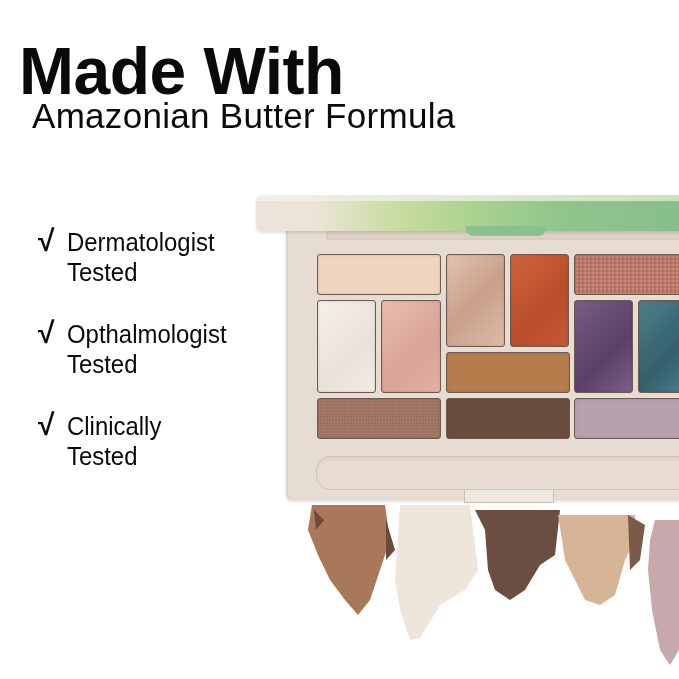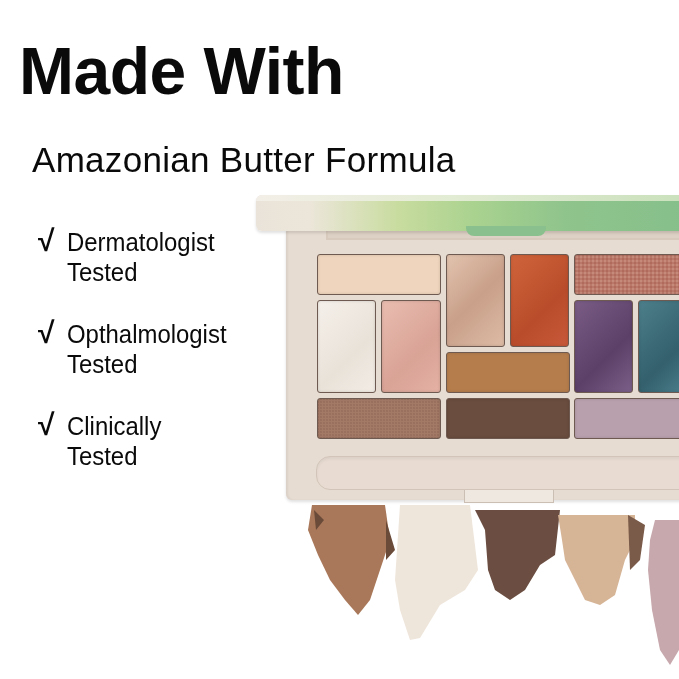--- a/index.html
+++ b/index.html
@@ -1,18 +1,18 @@
 <!DOCTYPE html>
 <html><head>
 <meta charset="utf-8">
 <style>
   html,body{margin:0;padding:0;background:#fff;}
   body{width:679px;height:679px;position:relative;overflow:hidden;font-family:"Liberation Sans","DejaVu Sans",sans-serif;color:#0a0a0a;}
   .title{position:absolute;left:19px;top:38px;font-size:66px;font-weight:700;letter-spacing:-0.5px;line-height:1;}
-  .subtitle{position:absolute;left:32px;top:98px;font-size:35px;font-weight:400;line-height:1;letter-spacing:0.3px;margin-top:44px;}
+  .subtitle{position:absolute;left:32px;top:98px;font-size:35px;font-weight:400;line-height:1;letter-spacing:0.3px;}
   .claims{position:absolute;left:38px;top:226px;}
   .claim{position:relative;height:92px;}
   .check{position:absolute;left:0;top:0;font-size:30px;font-weight:700;line-height:1;}
   .claim-text{position:absolute;left:29px;top:1px;font-size:26px;line-height:30px;font-weight:400;transform:scaleX(0.92);transform-origin:left top;}
   .lid{position:absolute;left:256px;top:195px;width:440px;height:36px;border-radius:6px 0 0 6px;
        background:linear-gradient(90deg,#e9e3d9 0%,#ece6da 12%,#c9dca0 32%,#a9d28f 50%,#8fc48c 70%,#86bf8b 100%);
        box-shadow:0 2px 3px rgba(0,0,0,0.12);}
   .lid-top{position:absolute;left:0;top:0;right:0;height:6px;background:linear-gradient(90deg,#f3efe8,#e4ecd5 40%,#c9e0bb 100%);border-radius:6px 0 0 0;}
   .tray{position:absolute;left:286px;top:226px;width:420px;height:274px;background:#e7dcd2;border-radius:6px;box-shadow:inset 2px 0 2px rgba(0,0,0,0.05),0 2px 3px rgba(0,0,0,0.12);}
   .tray-ledge{position:absolute;left:326px;top:226px;width:360px;height:12px;border:2px solid #d8cbbe;border-top:none;background:#ddd0c4;}

